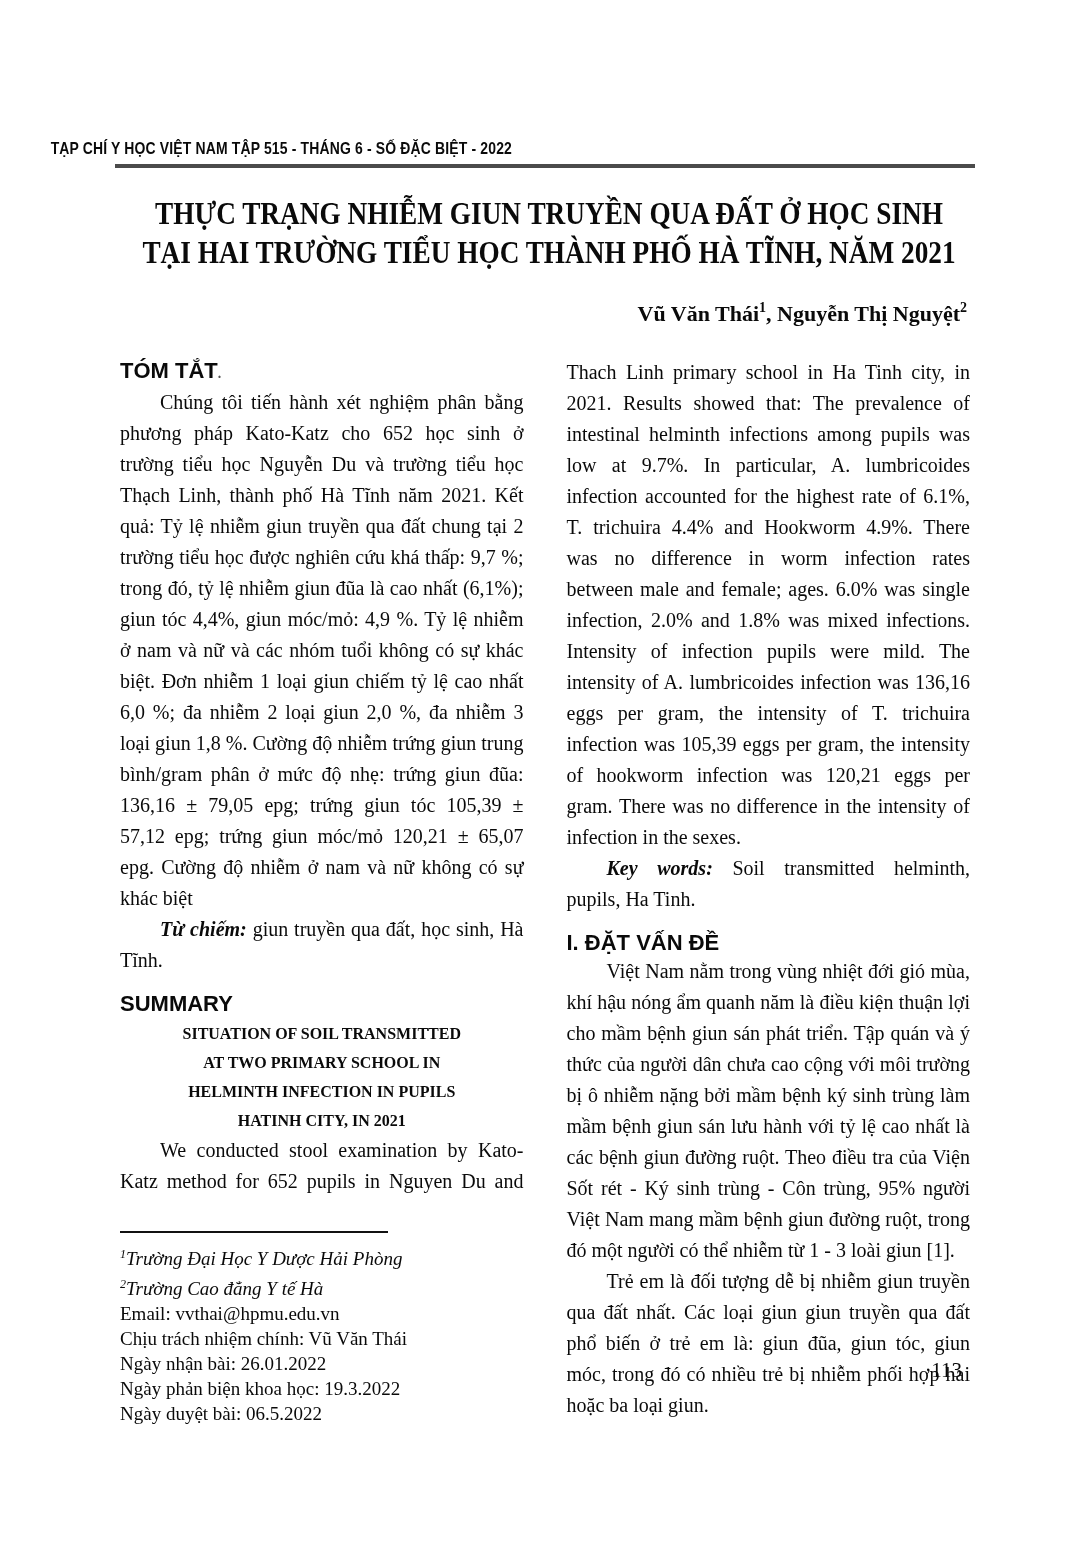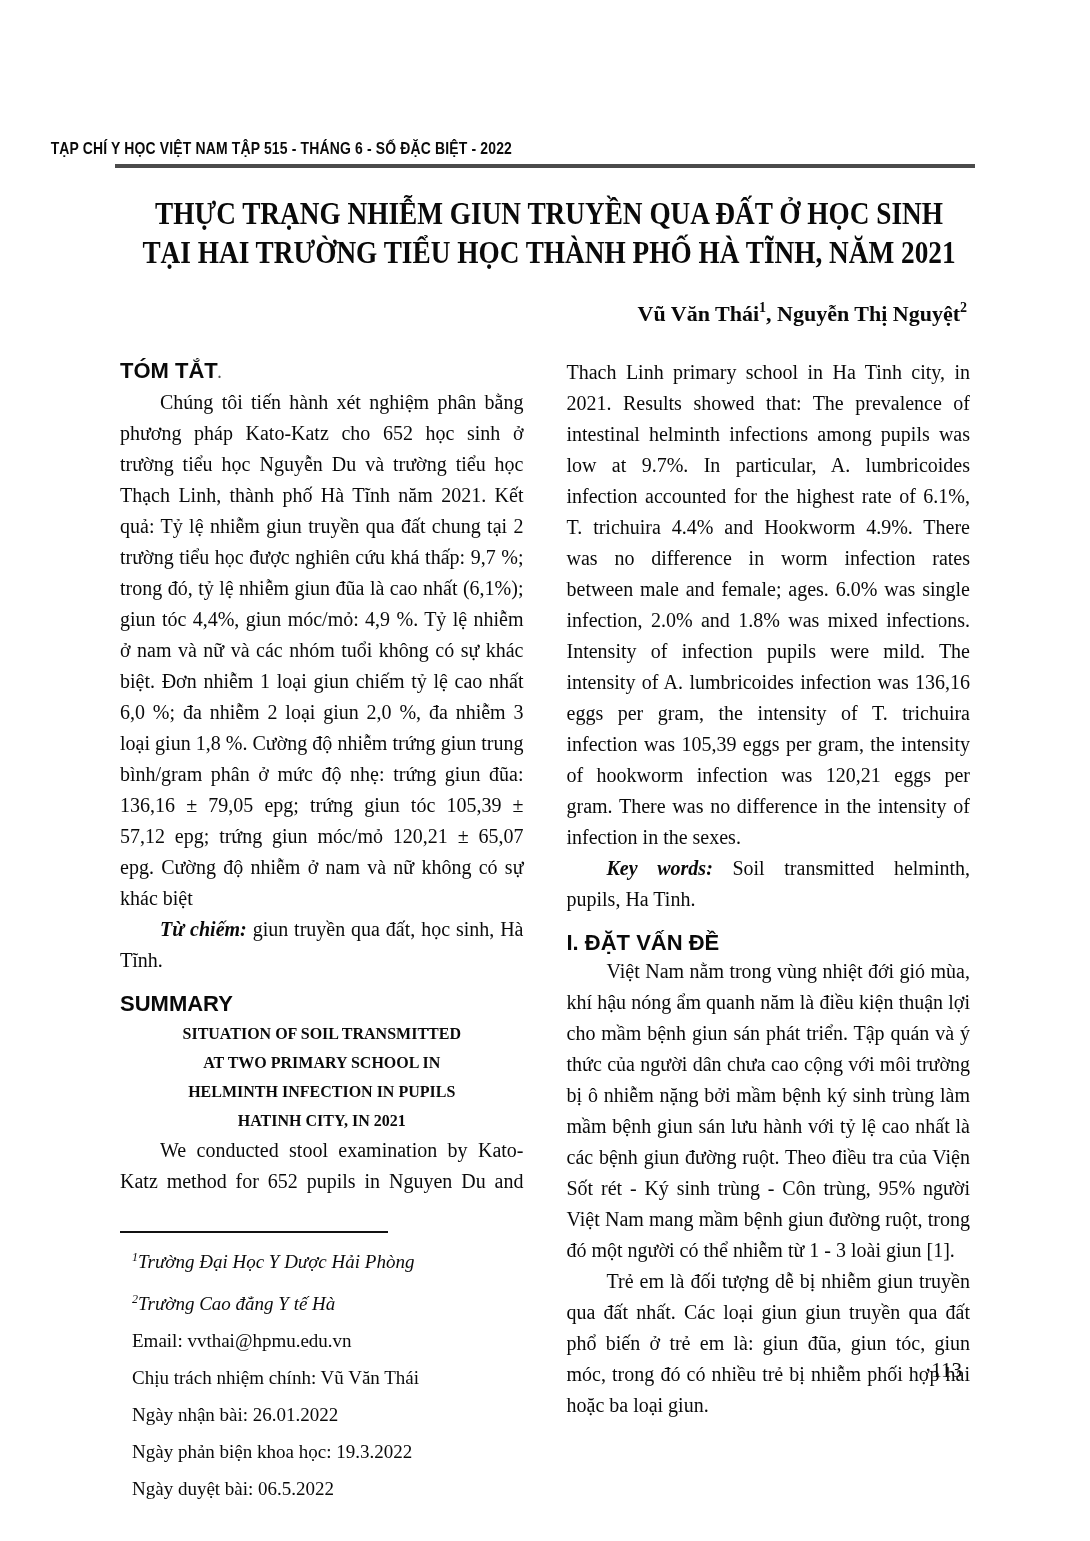--- a/index.html
+++ b/index.html
@@ -84,21 +84,21 @@
     font-size: 16px;
     line-height: 29px;
   }
   .entitle .eline { display: block; }
 
   .kwlabel { font-weight: bold; font-style: italic; }
 
   
   .fnblock { margin-top: 34px; font-size: 19px; line-height: 25px; }
   .fnrule { width: 268px; height: 2px; background: #111; margin-bottom: 9px; }
-  .fnblock p { margin: 12px; }
+  .fnblock p { margin: 0; }
   .fn-aff { font-style: italic; }
   .fnblock sup { font-size: 12px; font-style: italic; }
 
   .pagenum {
     position: absolute;
     top: 1358px;
     right: 128px;
     font-size: 21px;
   }
 </style>

